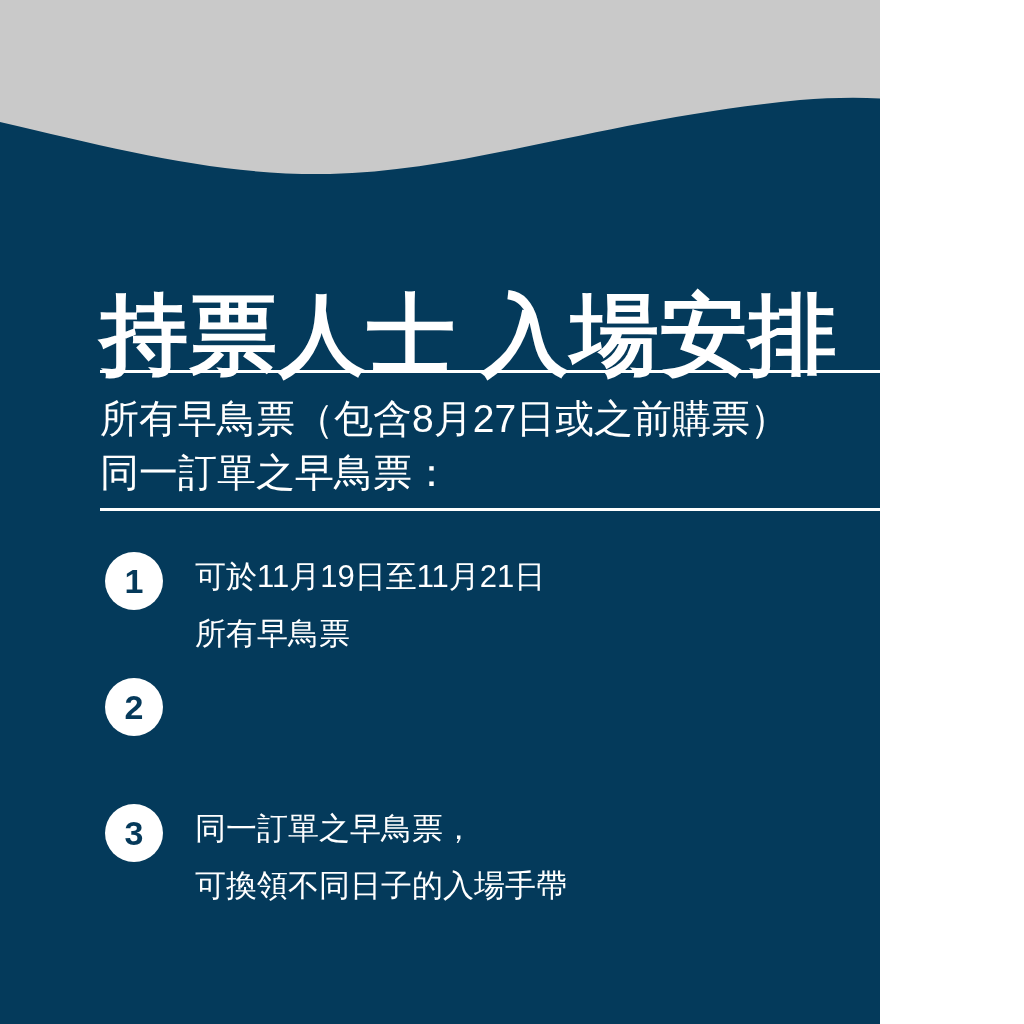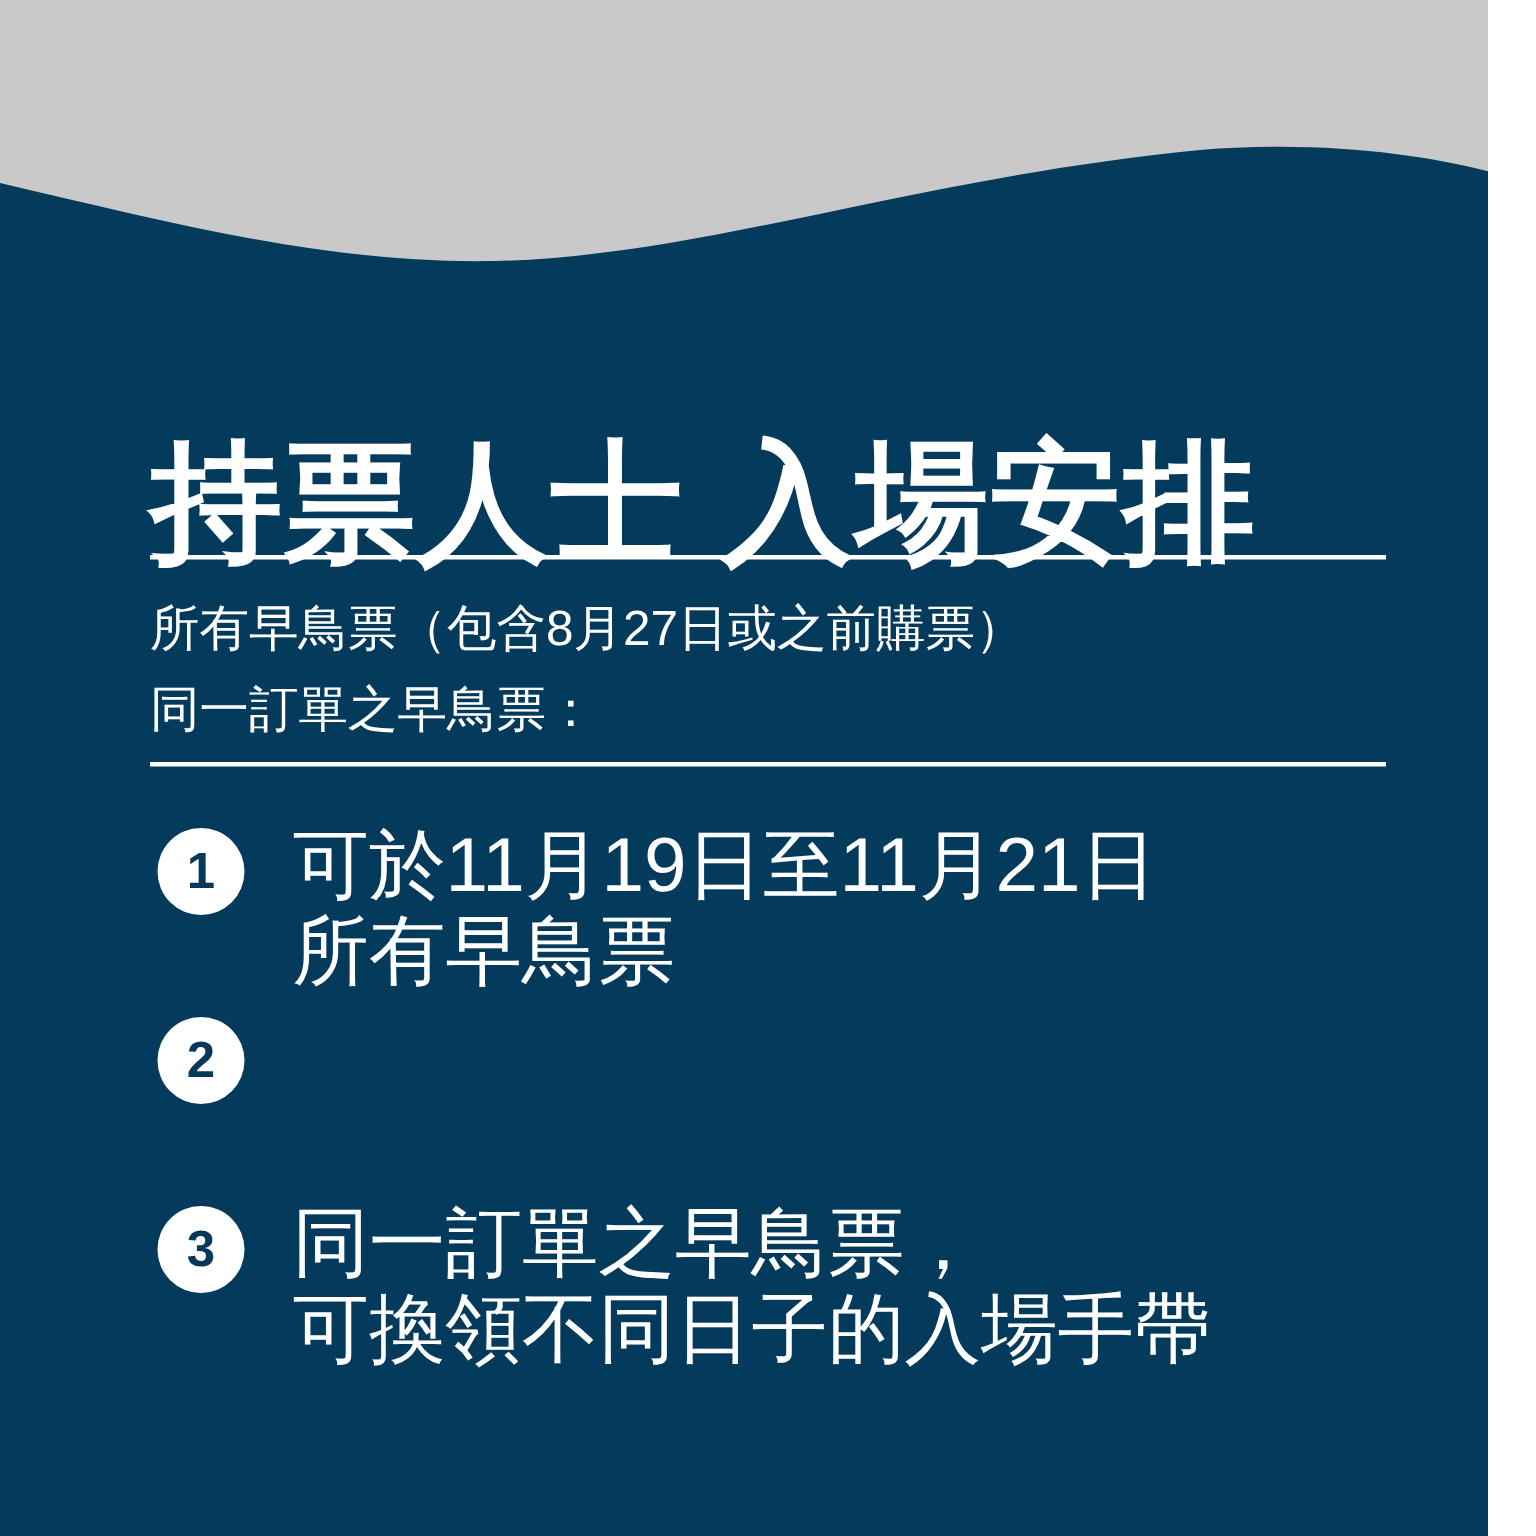--- a/index.html
+++ b/index.html
@@ -3,21 +3,21 @@
 <meta charset="utf-8">
 <title>持票人士 入場安排</title>
 <style>
   html, body {
     margin: 0;
     padding: 0;
     background: #ffffff;
   }
   #poster {
     position: relative;
-    width: 992px;
+    width: 880px;
     height: 1024px;
     overflow: hidden;
     background: #C9C9C9;
     font-family: "Liberation Sans", "DejaVu Sans", sans-serif;
     -webkit-font-smoothing: antialiased;
   }
 
   
   #wave-bg {
     position: absolute;
@@ -54,21 +54,21 @@
     background: #ffffff;
   }
   .rule-top { top: 370px; }
   .rule-bottom { top: 508px; }
 
   .subtitle {
     position: absolute;
     left: 100px;
     top: 392px;
     width: 880px;
-    font-size: 33px;
+    font-size: 39px;
     line-height: 54px;
     font-weight: normal;
     color: #ffffff;
     letter-spacing: 0px;
   }
   .subtitle .sub-line { display: block; white-space: nowrap; }
 
   
   .list {
     position: absolute;
@@ -90,21 +90,21 @@
     background: #ffffff;
     color: #05395A;
     font-size: 34px;
     font-weight: bold;
     line-height: 58px;
     text-align: center;
   }
   .item-text {
     margin-left: 95px;
     padding-top: 0px;
-    font-size: 51px;
+    font-size: 31px;
     line-height: 57px;
     color: #ffffff;
     letter-spacing: 0px;
   }
   .item-text .line { display: block; white-space: nowrap; }
 </style>
 </head>
 <body>
 
 <div id="poster">

